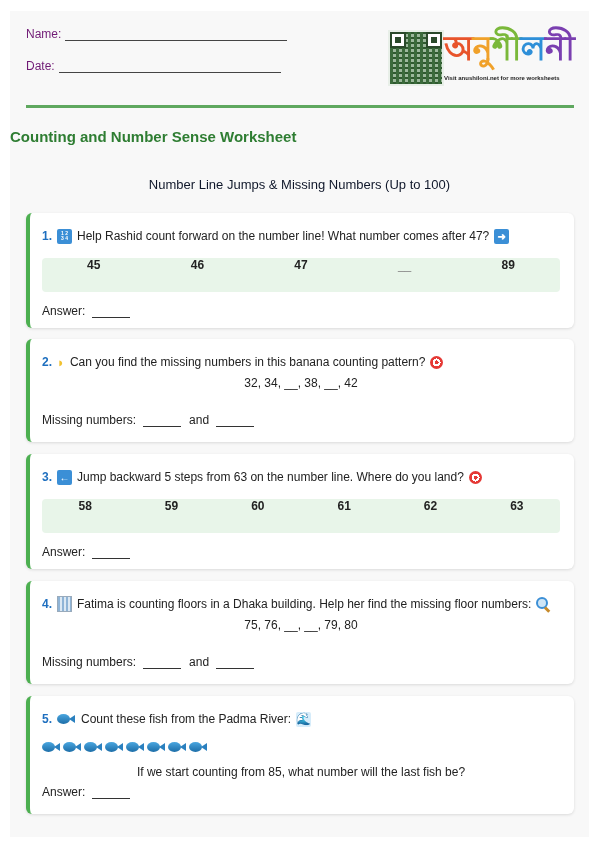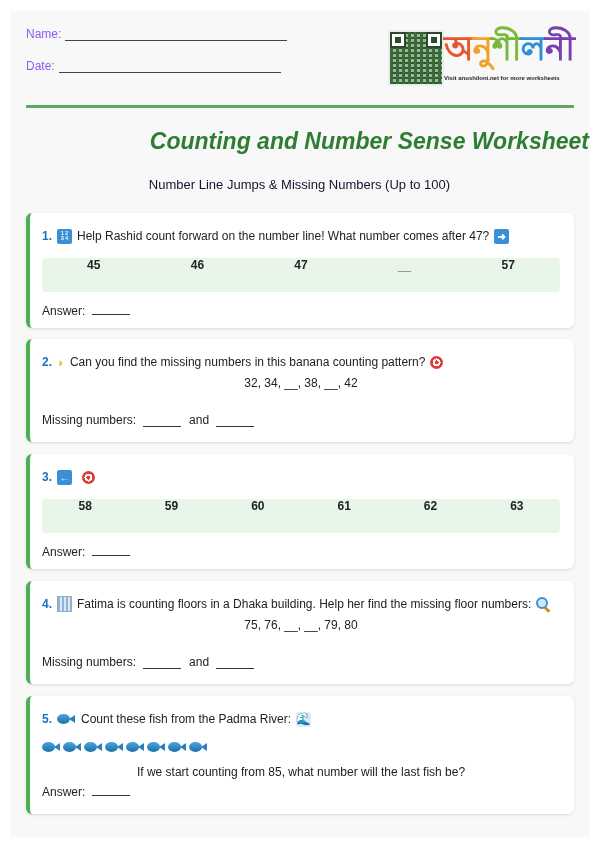--- a/index.html
+++ b/index.html
@@ -5,21 +5,21 @@
   html, body { margin: 0; padding: 0; }
   body {
     width: 600px; height: 849px; background: #ffffff;
     font-family: "Liberation Sans", sans-serif; color: #222;
     position: relative; overflow: hidden;
   }
   .page {
     position: absolute; left: 10px; top: 11px; width: 579px; height: 826px;
     background: #f8f8f8;
   }
-  .header-row { position: absolute; left: 16px; top: 16px; font-size: 12px; color: #8b5cf6; }
+  .header-row { position: absolute; left: 16px; top: 16px; font-size: 12px; color: #701a75; }
   .field { display: flex; align-items: flex-end; margin-bottom: 18px; height: 14px; }
   .field .line { border-bottom: 1px solid #444; margin-left: 4px; height: 12px; }
   .logo-box {
     position: absolute; left: 376px; top: 14px; width: 186px; height: 66px; text-align: right;
   }
   .qr {
     position: absolute; left: 2px; top: 5px; width: 52px; height: 52px;
     background:
       repeating-linear-gradient(90deg, #3a6a3a 0 3px, transparent 3px 6px),
       repeating-linear-gradient(0deg, #2f5a2f 0 2px, #9bb89b 2px 5px);
@@ -41,22 +41,22 @@
   .brand span:nth-child(4) { color: #2e8fd8; }
   .brand span:nth-child(5) { color: #7a3fb0; }
   .visit {
     position: absolute; left: 58px; top: 50px; font-size: 6px; color: #222;
     font-weight: bold; white-space: nowrap;
   }
   .divider {
     position: absolute; left: 16px; top: 94px; width: 548px; height: 3px; background: #5fa85f;
   }
   .title {
-    position: absolute; left: 0; top: 117px; width: 579px; text-align: right;
-    font-size: 23px; font-weight: bold; color: #2e7d32; font-style: italic;
+    position: absolute; left: 0; top: 117px; width: 579px; text-align: left;
+    font-size: 15px; font-weight: bold; color: #2e7d32;
   }
   .subtitle {
     position: absolute; left: 0; top: 166px; width: 579px; text-align: center;
     font-size: 13px; color: #0f172a;
   }
   .card {
     position: absolute; left: 16px; width: 548px; background: #ffffff;
     border-left: 4px solid #4caf50; border-radius: 6px;
     box-shadow: 0 1px 3px rgba(0,0,0,0.12); box-sizing: border-box;
     padding: 14px 14px 0 12px; font-size: 12px; color: #222;
@@ -69,21 +69,21 @@
     font-size: 10px; font-weight: bold; margin-right: 5px;
   }
   .icon-box.end { margin-left: 5px; margin-right: 0; }
   .icon-grid { font-size: 5px; line-height: 5px; text-align: center; }
   .numline {
     margin-top: 13px; height: 34px; background: #e8f5e9; border-radius: 4px;
     display: flex; align-items: flex-start; justify-content: space-around;
     font-weight: bold; font-size: 12px; color: #222;
   }
   .numline .blank { color: #888; font-weight: normal; }
-  .answer { margin-top: 12px; display: flex; height: 14px; }
+  .answer { margin-top: 12px; display: flex; align-items: flex-end; height: 14px; }
   .ans-line { display: inline-block; width: 38px; border-bottom: 1.5px solid #333; margin-left: 7px; height: 10px; }
   .seq { margin-top: 4px; height: 16px; line-height: 16px; text-align: center; }
   .missing { margin-top: 22px; display: flex; align-items: flex-end; height: 14px; }
   .missing .and { margin-left: 8px; margin-right: 0px; }
   .fish-row { margin-top: 10px; height: 18px; display: flex; align-items: center; }
   .fish {
     width: 19px; height: 12px; margin-right: 2px; position: relative;
   }
   .fish::before {
     content: ""; position: absolute; left: 0; top: 1px; width: 13px; height: 10px;
@@ -157,21 +157,21 @@
           <span class="icon-grid">1 2<br>3 4</span>
         </span>
       <span>Help Rashid count forward on the number line! What number comes after 47?</span>
       <span class="icon-box end">➜</span>
     </div>
     <div class="numline">
       <span>45</span>
       <span>46</span>
       <span>47</span>
       <span class="blank">__</span>
-      <span>57</span>
+      <span>89</span>
     </div>
     <div class="answer">
       <span>Answer:</span>
       <span class="ans-line"></span>
     </div>
   </div>
 
   <div class="card" style="top:328px; height:103px;">
     <div class="q-line">
       <span class="q-num">2.</span>
@@ -185,20 +185,21 @@
       <span class="ans-line"></span>
       <span class="and">and</span>
       <span class="ans-line"></span>
     </div>
   </div>
 
   <div class="card" style="top:443px; height:115px;">
     <div class="q-line">
       <span class="q-num">3.</span>
       <span class="icon-box">←</span>
+      <span>Jump backward 5 steps from 63 on the number line. Where do you land?</span>
       <span class="target"></span>
     </div>
     <div class="numline">
       <span>58</span>
       <span>59</span>
       <span>60</span>
       <span>61</span>
       <span>62</span>
       <span>63</span>
     </div>

